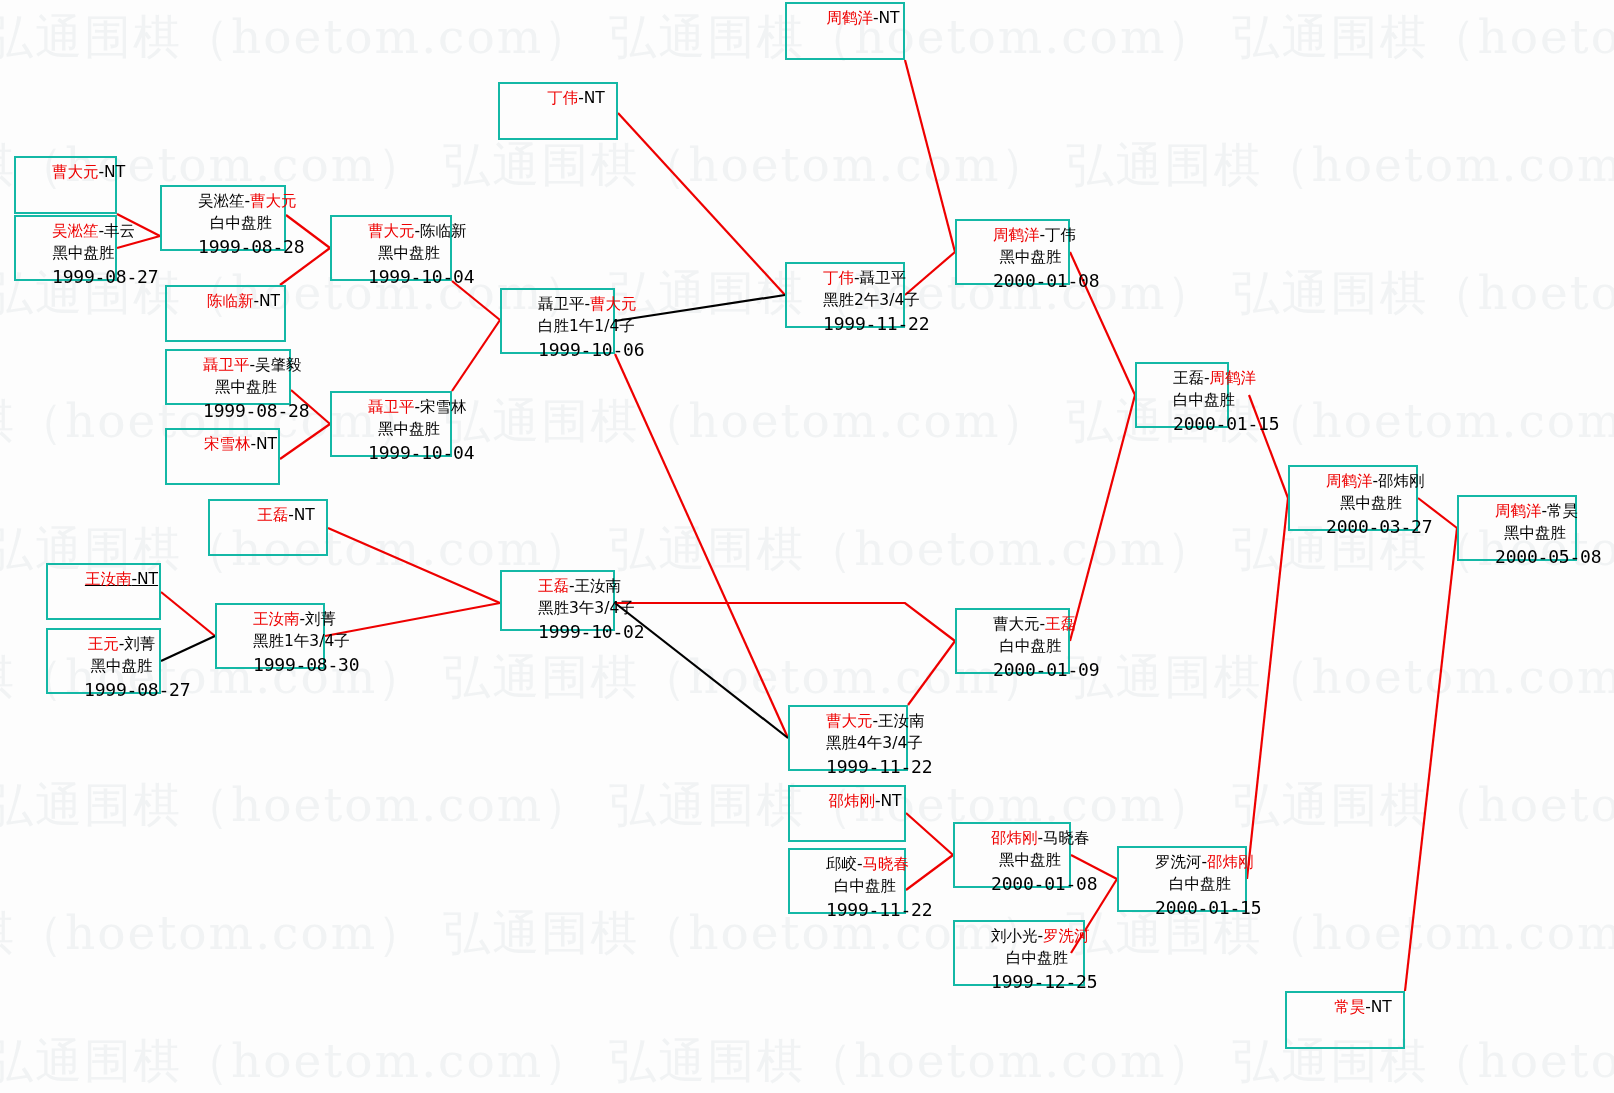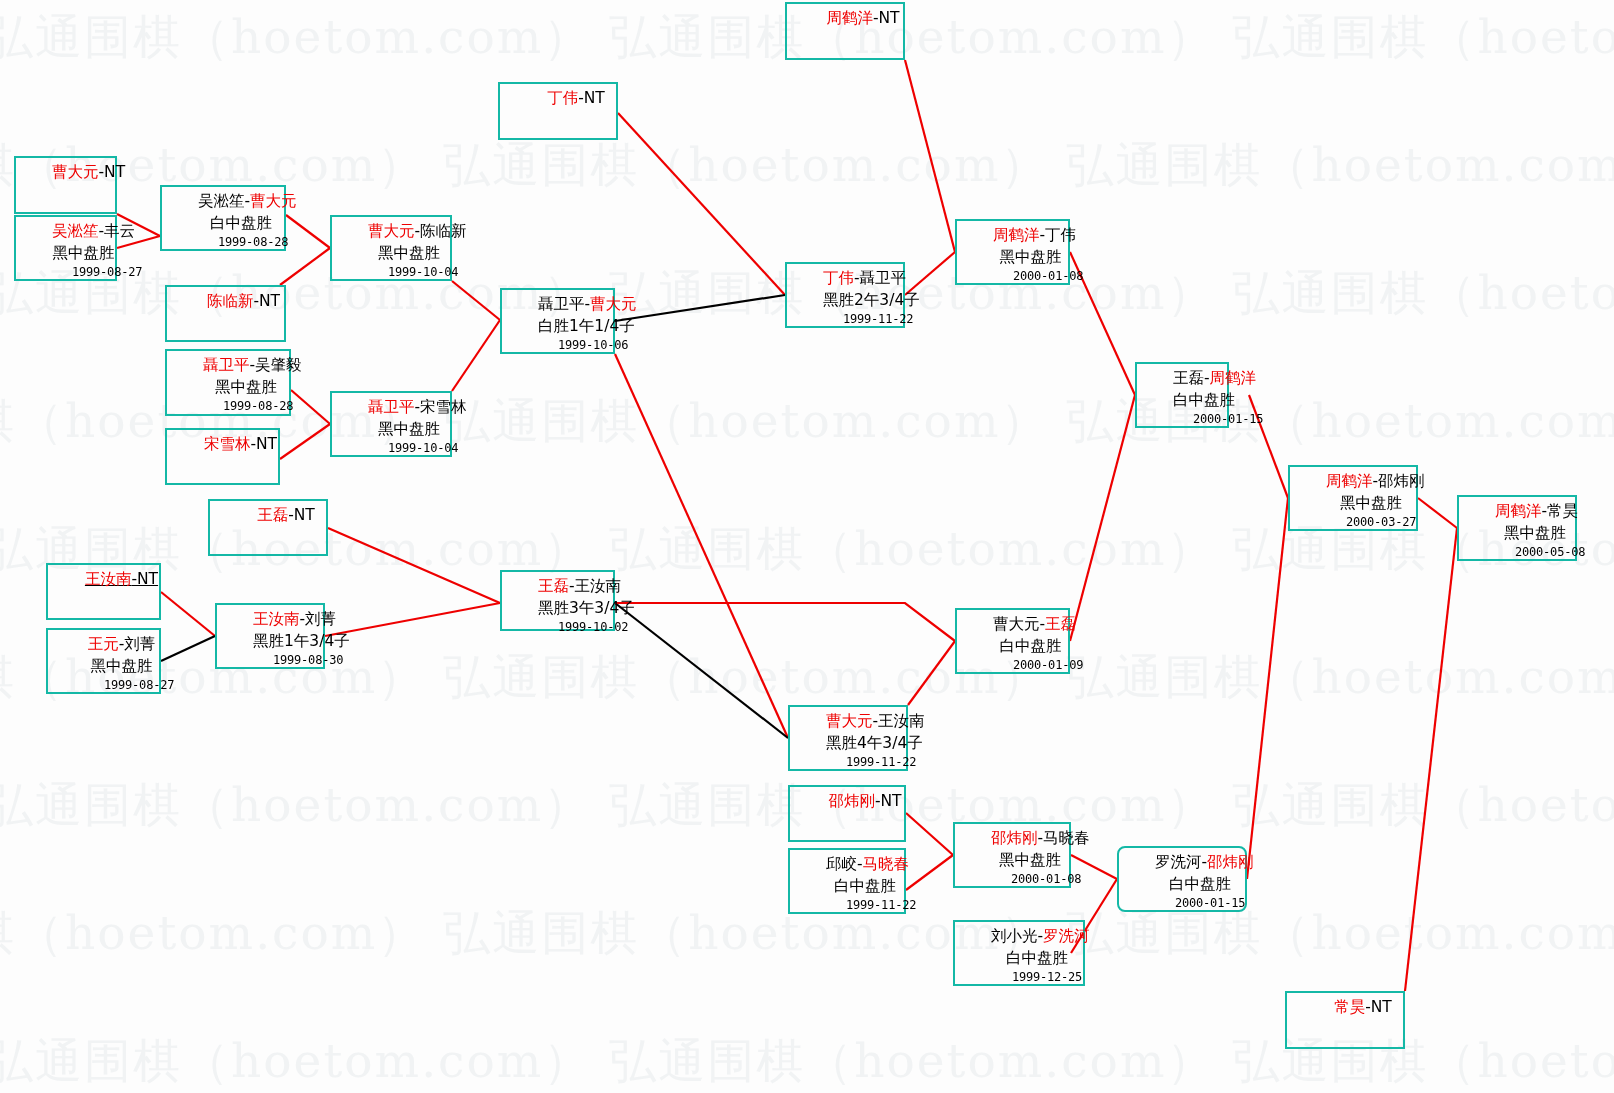--- a/index.html
+++ b/index.html
@@ -36,23 +36,22 @@
     font-size:15.5px;
     line-height:1.42;
     color:#000000;
     padding-top:3px;
     font-family:"DejaVu Sans","Liberation Sans",sans-serif;
     padding-left:36px;
   }
   .node .ln{display:block;white-space:nowrap;}
   .node .ln.date{
     font-family:"DejaVu Sans Mono","Liberation Mono",monospace;
-    font-size:12px;
+    font-size:18px;
     letter-spacing:-0.2px;
-    margin-left:20px;
   }
   .w{color:#ee0000;}
   .l{color:#000000;}
   .sep{color:#000000;}
 </style>
 </head>
 <body>
 
 <div id="stage">
 
@@ -111,21 +110,21 @@
         <span class="ln date">1999-08-27</span>
       </div>
       <div class="node" style="left: 160px; top: 185px; width: 126px; height: 66px;">
         <span class="ln"><span class="l">吴淞笙</span><span class="sep">-</span><span class="w">曹大元</span></span>
         <span class="ln">白中盘胜</span>
         <span class="ln date">1999-08-28</span>
       </div>
       <div class="node" style="left: 165px; top: 285px; width: 121px; height: 57px;">
         <span class="ln"><span class="w">陈临新</span><span class="sep">-</span><span class="l">NT</span></span>
       </div>
-      <div class="node" style="left: 165px; top: 349px; width: 126px; height: 67px;">
+      <div class="node" style="left: 165px; top: 349px; width: 126px; height: 56px;">
         <span class="ln"><span class="w">聶卫平</span><span class="sep">-</span><span class="l">吴肇毅</span></span>
         <span class="ln">黑中盘胜</span>
         <span class="ln date">1999-08-28</span>
       </div>
       <div class="node" style="left: 165px; top: 428px; width: 115px; height: 57px;">
         <span class="ln"><span class="w">宋雪林</span><span class="sep">-</span><span class="l">NT</span></span>
       </div>
       <div class="node" style="left: 330px; top: 215px; width: 122px; height: 66px;">
         <span class="ln"><span class="w">曹大元</span><span class="sep">-</span><span class="l">陈临新</span></span>
         <span class="ln">黑中盘胜</span>
@@ -204,21 +203,21 @@
       <div class="node" style="left: 953px; top: 822px; width: 118px; height: 66px;">
         <span class="ln"><span class="w">邵炜刚</span><span class="sep">-</span><span class="l">马晓春</span></span>
         <span class="ln">黑中盘胜</span>
         <span class="ln date">2000-01-08</span>
       </div>
       <div class="node" style="left: 953px; top: 920px; width: 132px; height: 66px;">
         <span class="ln"><span class="l">刘小光</span><span class="sep">-</span><span class="w">罗洗河</span></span>
         <span class="ln">白中盘胜</span>
         <span class="ln date">1999-12-25</span>
       </div>
-      <div class="node" style="left: 1117px; top: 846px; width: 130px; height: 66px; border-radius: 8px;">
+      <div class="node" style="left: 1117px; top: 846px; width: 130px; height: 66px;">
         <span class="ln"><span class="l">罗洗河</span><span class="sep">-</span><span class="w">邵炜刚</span></span>
         <span class="ln">白中盘胜</span>
         <span class="ln date">2000-01-15</span>
       </div>
       <div class="node" style="left: 1288px; top: 465px; width: 130px; height: 66px;">
         <span class="ln"><span class="w">周鹤洋</span><span class="sep">-</span><span class="l">邵炜刚</span></span>
         <span class="ln">黑中盘胜</span>
         <span class="ln date">2000-03-27</span>
       </div>
       <div class="node" style="left: 1285px; top: 991px; width: 120px; height: 58px;">

